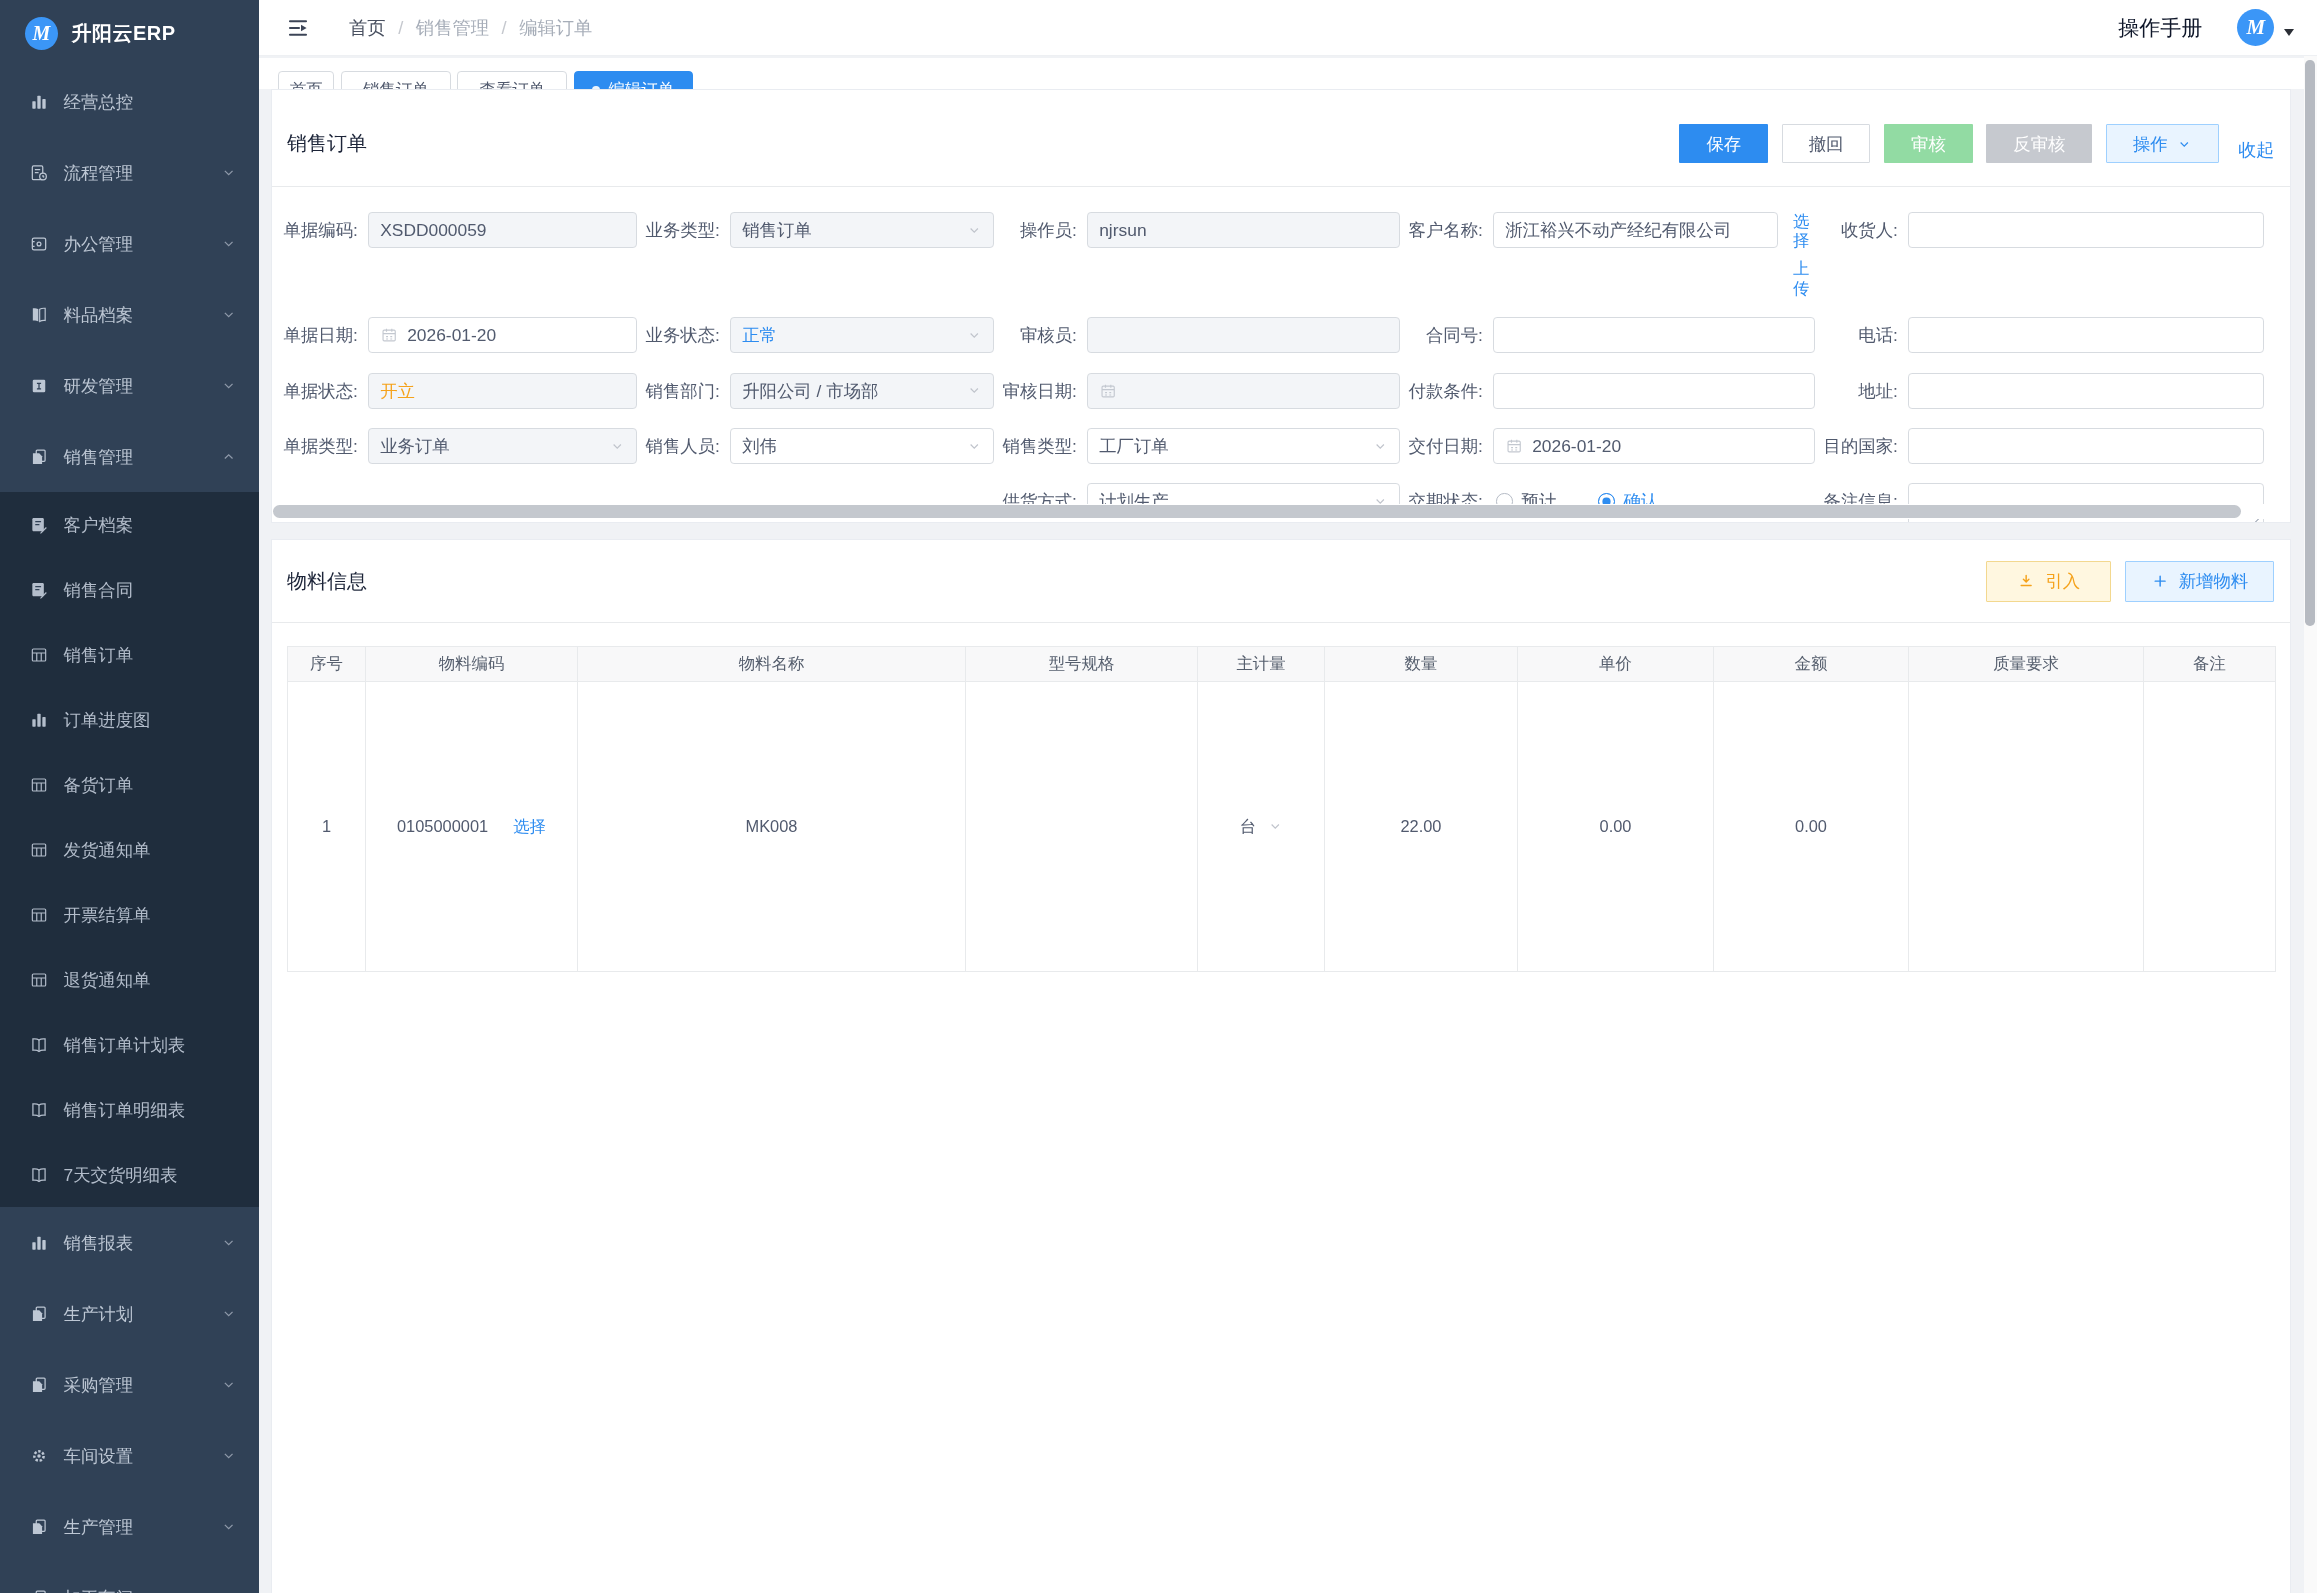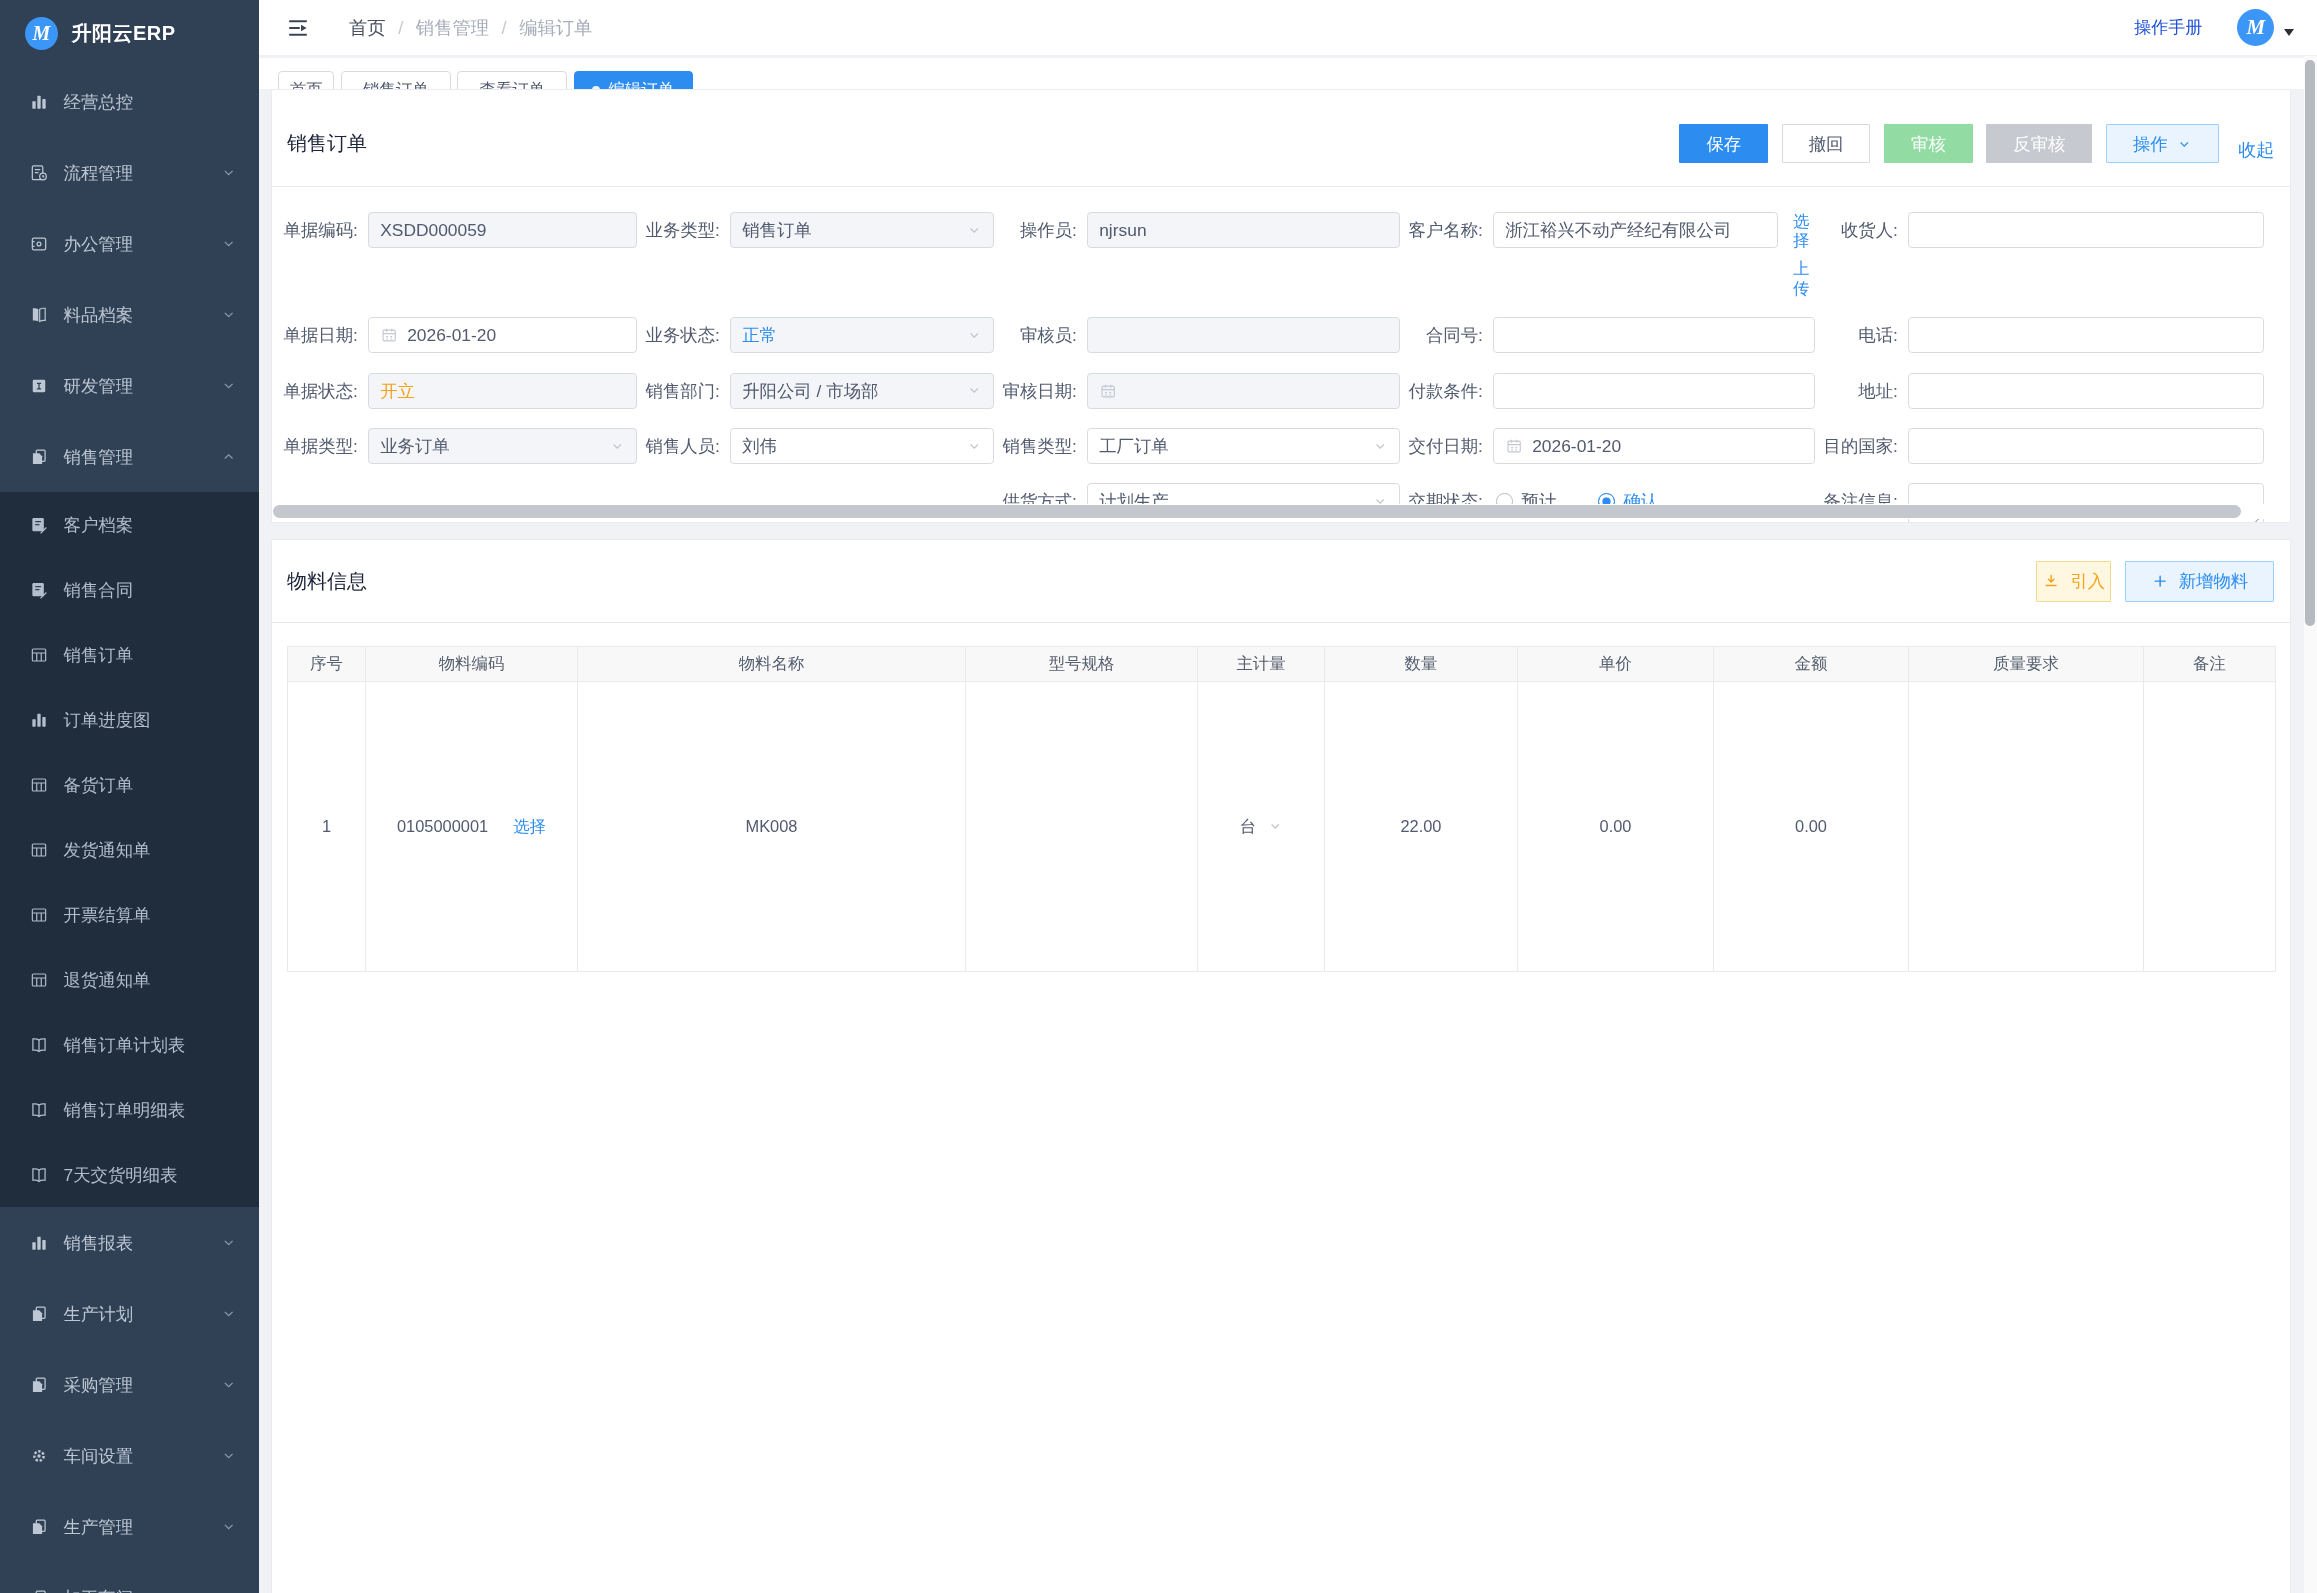--- a/index.html
+++ b/index.html
@@ -28,21 +28,21 @@
 
   
   .hdr{position:absolute;left:259px;top:0;width:2058px;height:56px;background:#fff;border-bottom:1.9px solid #eef0f3;
        display:flex;align-items:center;z-index:3}
   .fold{width:24px;height:24px;margin-left:27px;cursor:pointer}
   .crumbs{display:flex;align-items:center;margin-left:39px;font-size:18.3px}
   .crumb{color:#a6adb8}
   .crumb.first{color:#495060}
   .crumb-sep{color:#c5c8ce;margin:0 12.6px}
   .hdr-right{margin-left:auto;display:flex;align-items:center;padding-right:23px}
-  .manual{font-size:17px;color:#1d4ed8;cursor:pointer}
+  .manual{font-size:21px;color:#0f172a;cursor:pointer}
   .avatar{width:37px;height:37px;border-radius:50%;background:#3b96f7;color:#fff;display:flex;align-items:center;justify-content:center;
     font-family:"Liberation Serif","DejaVu Serif",serif;font-style:italic;font-weight:700;font-size:21px;margin:0 9.7px 0 35px;cursor:pointer}
   .caret{width:0;height:0;border-left:5.8px solid transparent;border-right:5.8px solid transparent;border-top:7.7px solid #2b2f36;margin-top:9.7px;cursor:pointer}
 
   
   .tabstrip{position:absolute;left:259px;top:58px;width:2058px;height:31px;background:#fff;z-index:1}
   .tabs{position:absolute;left:19.3px;top:12.6px;display:flex;gap:6.8px}
   .tab{height:39px;background:#fff;border:1px solid var(--bd);border-radius:3.9px;font-size:16.4px;color:var(--txt);
        display:flex;align-items:center;padding:0 21px;cursor:pointer;white-space:nowrap}
   .tab.small{padding:0 10.6px}
@@ -90,21 +90,21 @@
   .radio-opt .on-lbl{color:var(--primary);font-weight:400}
   .area{position:relative;height:44px;border:1px solid var(--bd);border-radius:3.9px;background:#fff;flex:1}
   .area::after{content:"";position:absolute;right:1.9px;bottom:1.9px;width:10.6px;height:10.6px;
       background:repeating-linear-gradient(135deg,#b9bfc9 0 1.4px,transparent 1.4px 4.3px);
       clip-path:polygon(100% 0,100% 100%,0 100%)}
   .hscroll{position:absolute;left:0;right:0;bottom:2.9px;height:15.4px;background:#fff}
   .hthumb{position:absolute;left:1px;top:1px;width:1968px;height:13.5px;border-radius:6.8px;background:#c4c8ce;cursor:pointer}
 
   
   .panel-hd2{height:83px;display:flex;align-items:center;padding:0 15.4px;border-bottom:1px solid var(--line)}
-  .btn-warn-light{background:#fff7e0;border-color:#f3d88f;color:var(--warning);height:41px;padding:0 5px;gap:9.7px}
+  .btn-warn-light{background:#fff7e0;border-color:#f3d88f;color:var(--warning);height:41px;padding:0 30px;gap:9.7px}
   .btn-warn-light .bic{width:18.3px;height:18.3px}
   .btn-blue-light{background:#e9f4ff;border-color:#9ed0ff;color:var(--primary);height:41px;padding:0 25px;gap:9.7px}
   .btn-blue-light .bic{width:18.3px;height:18.3px}
 
   table.mat{border-collapse:collapse;table-layout:fixed;margin:23px 15.4px 0;width:1989px;font-size:16.4px}
   table.mat th{background:#f8f8f9;border:1px solid var(--line);height:35px;font-weight:500;color:#555e6d}
   table.mat td{border:1px solid var(--line);height:290px;text-align:center;vertical-align:middle;color:var(--txt)}
   .cellrow{display:flex;align-items:center;justify-content:center;gap:25px}
   .unitrow{display:flex;align-items:center;justify-content:center;gap:11.6px}
   .unitrow .selchev{width:14.5px;height:14.5px;color:#c0c4cc}

